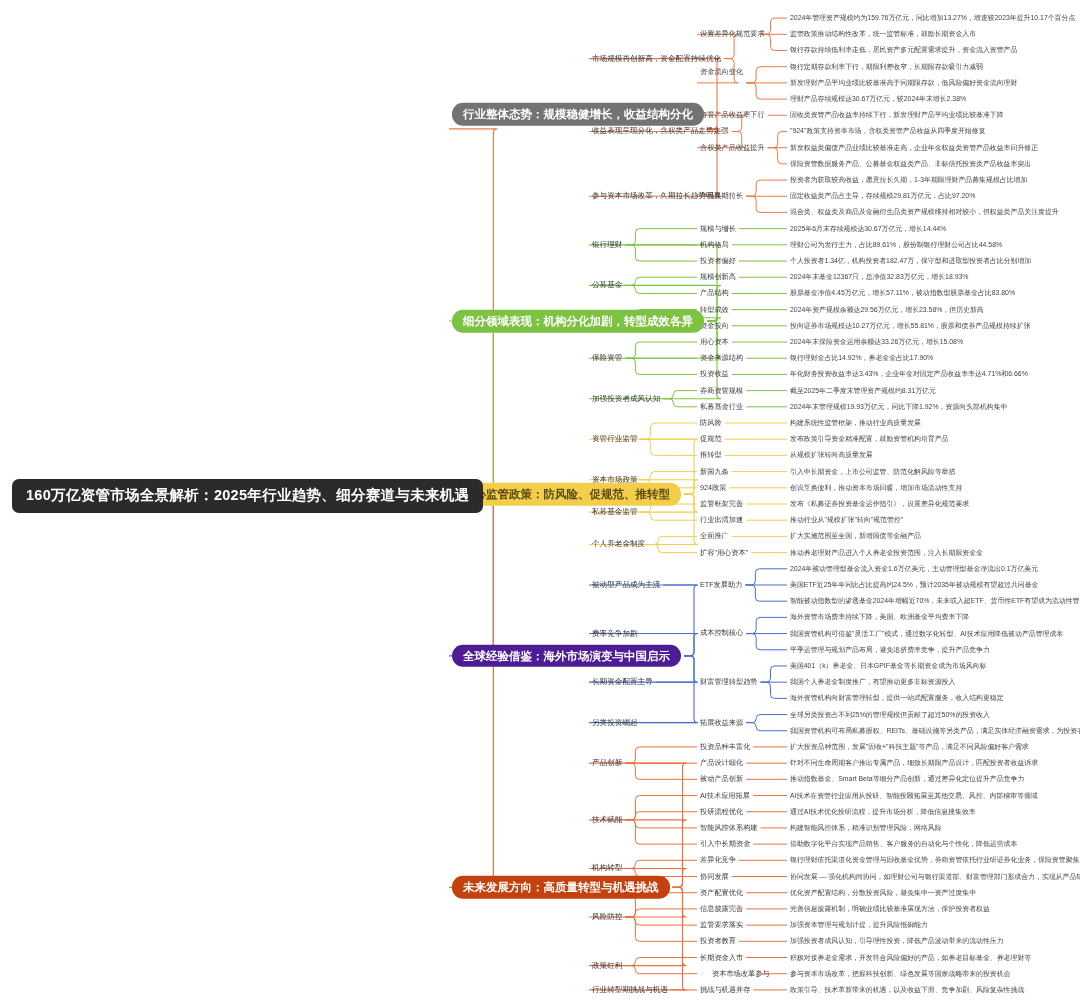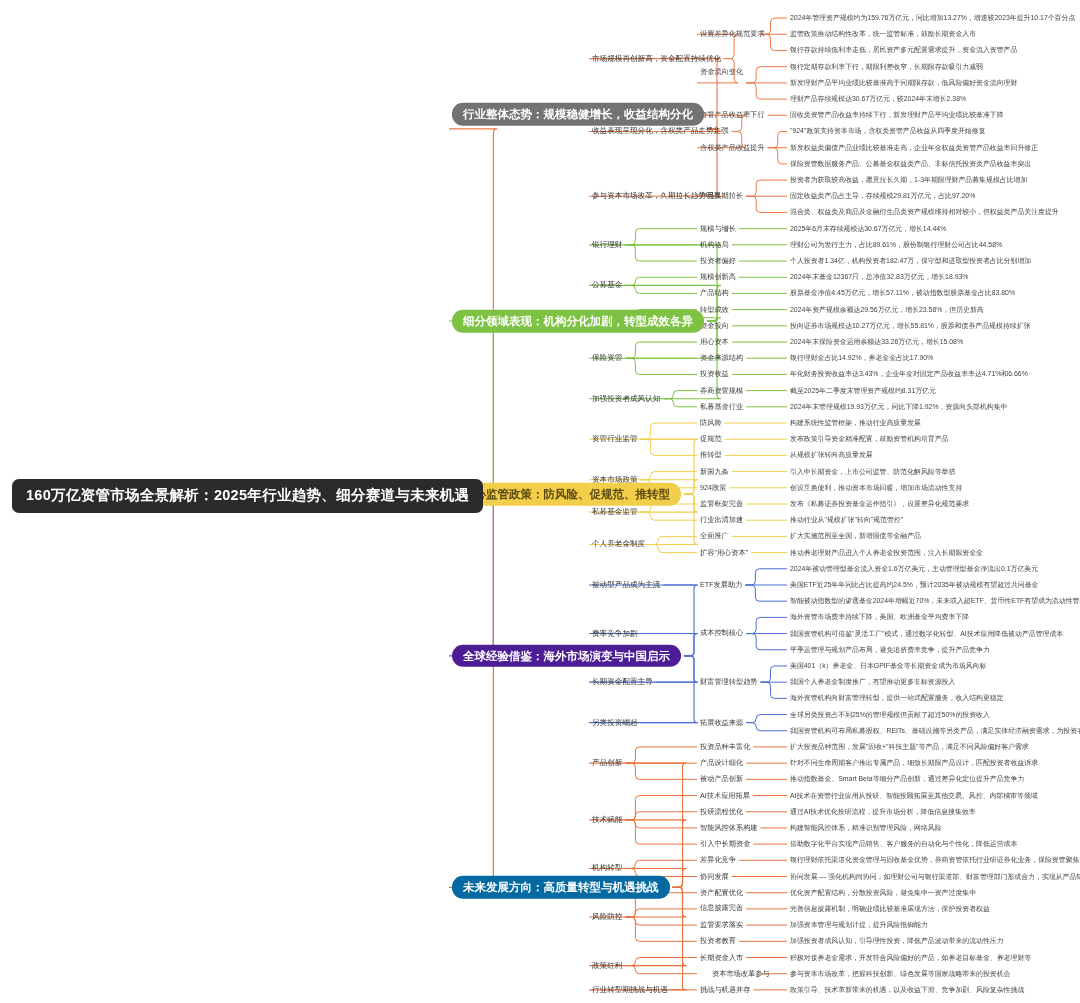--- a/index.html
+++ b/index.html
@@ -292,21 +292,21 @@
       <div class="node lv3" style="left: 700px; top: 746.951px;">投资品种丰富化</div>
       <div class="node lv3" style="left: 700px; top: 763.148px;">产品设计细化</div>
       <div class="node lv3" style="left: 700px; top: 779.344px;">被动产品创新</div>
       <div class="node lv3" style="left: 700px; top: 795.541px;">AI技术应用拓展</div>
       <div class="node lv3" style="left: 700px; top: 811.738px;">投研流程优化</div>
       <div class="node lv3" style="left: 700px; top: 827.934px;">智能风控体系构建</div>
       <div class="node lv3" style="left: 700px; top: 844.131px;">引入中长期资金</div>
       <div class="node lv3" style="left: 700px; top: 860.328px;">差异化竞争</div>
       <div class="node lv3" style="left: 700px; top: 876.525px;">协同发展</div>
       <div class="node lv3" style="left: 700px; top: 892.721px;">资产配置优化</div>
-      <div class="node lv3" style="left: 700px; top: 908.918px; font-family: Liberation Serif, serif;">信息披露完善</div>
+      <div class="node lv3" style="left: 700px; top: 908.918px;">信息披露完善</div>
       <div class="node lv3" style="left: 700px; top: 925.115px;">监管要求落实</div>
       <div class="node lv3" style="left: 700px; top: 941.311px;">投资者教育</div>
       <div class="node lv3" style="left: 700px; top: 957.508px;">长期资金入市</div>
       <div class="node lv3" style="left: 700px; top: 973.705px; margin-left: 12px;">资本市场改革参与</div>
       <div class="node lv3" style="left: 700px; top: 989.902px;">挑战与机遇并存</div>
       <div class="node lv2" style="left: 592px; top: 58.5902px;">市场规模再创新高，资金配置持续优化</div>
       <div class="node lv2" style="left: 592px; top: 131.475px;">收益表现呈现分化，含权类产品走势走强</div>
       <div class="node lv2" style="left: 592px; top: 196.262px;">参与资本市场改革，久期拉长趋势明显</div>
       <div class="node lv2" style="left: 592px; top: 244.852px;">银行理财</div>
       <div class="node lv2" style="left: 592px; top: 285.344px;">公募基金</div>
@@ -324,16 +324,16 @@
       <div class="node lv2" style="left: 592px; top: 763.148px;">产品创新</div>
       <div class="node lv2" style="left: 592px; top: 819.836px;">技术赋能</div>
       <div class="node lv2" style="left: 592px; top: 868.426px;">机构转型</div>
       <div class="node lv2" style="left: 592px; top: 917.016px;">风险防控</div>
       <div class="node lv2" style="left: 592px; top: 965.607px;">政策红利</div>
       <div class="node lv2" style="left: 592px; top: 989.902px;">行业转型期挑战与机遇</div>
       <div class="lv1" style="background: #737373; left: 452px; top: 114px;">行业整体态势：规模稳健增长，收益结构分化</div>
       <div class="lv1" style="background: rgb(125, 194, 66); left: 452px; top: 320.977px;">细分领域表现：机构分化加剧，转型成效各异</div>
       <div class="lv1" style="background: rgb(242, 206, 75); color: rgb(91, 74, 16); left: 452px; top: 493.877px;">核心监管政策：防风险、促规范、推转型</div>
       <div class="lv1" style="background: #4c1d95; left: 452px; top: 655.844px; text-align: center;">全球经验借鉴：海外市场演变与中国启示</div>
-      <div class="lv1" style="background: #0369a1; left: 452px; top: 887.322px;">未来发展方向：高质量转型与机遇挑战</div>
+      <div class="lv1" style="background: #c2410c; left: 452px; top: 887.322px;">未来发展方向：高质量转型与机遇挑战</div>
       <div class="root" style="left: 12px; top: 479.359px;">160万亿资管市场全景解析：2025年行业趋势、细分赛道与未来机遇</div>
     </div>
 </div>
 
 </body></html>

